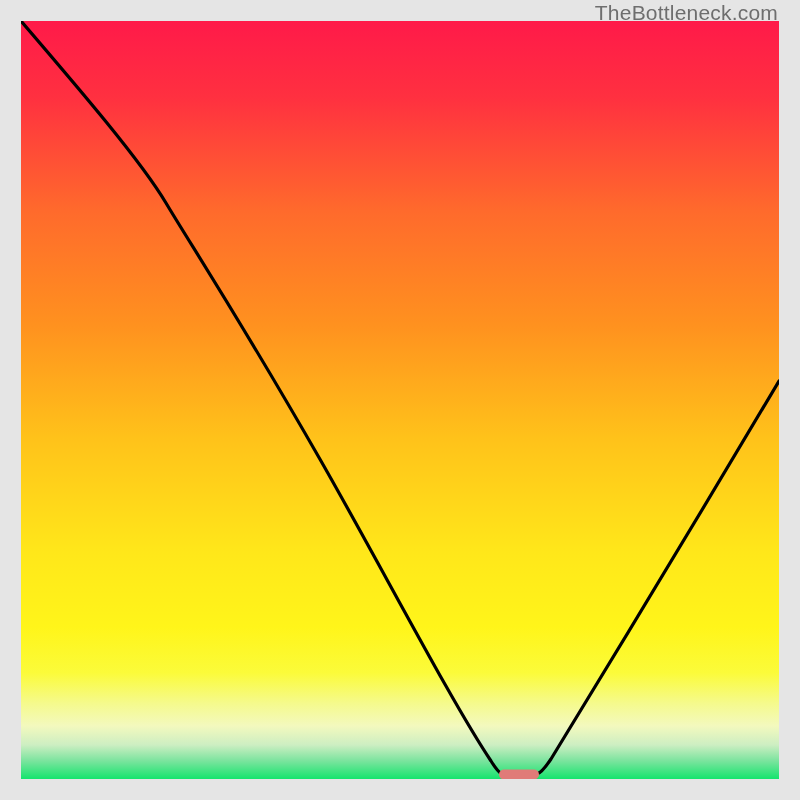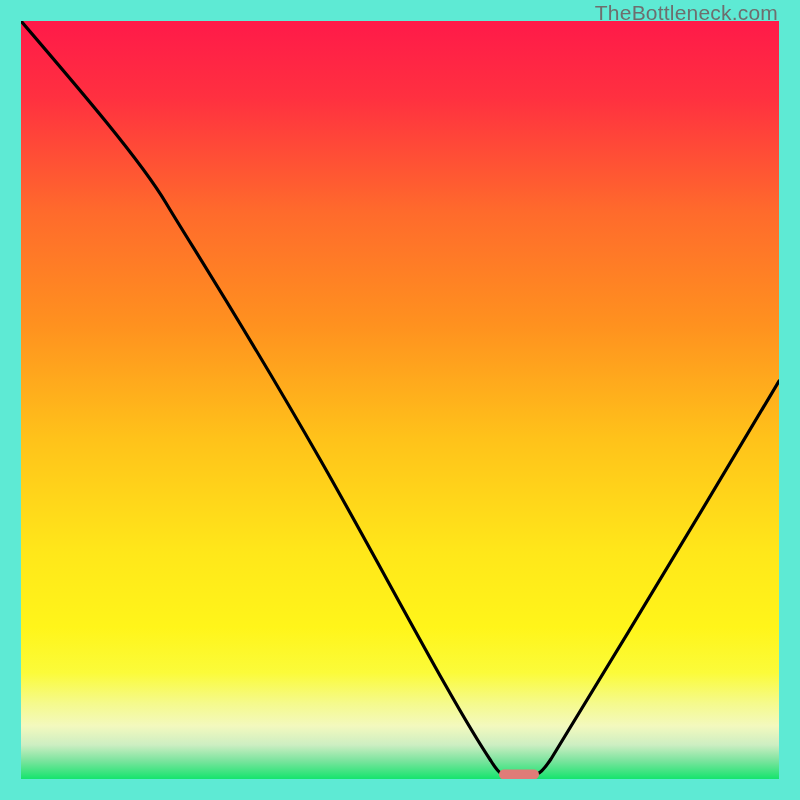--- a/index.html
+++ b/index.html
@@ -10,21 +10,21 @@
     background: #000;
     overflow: hidden;
     font-family: Arial, Helvetica, sans-serif;
   }
   .frame {
     position: absolute;
     left: 0;
     top: 0;
     width: 800px;
     height: 800px;
-    background: #5eead4;
+    background: #e5e5e5;
   }
   .plot-area {
     position: absolute;
     left: 21px;
     top: 21px;
     width: 758px;
     height: 758px;
   }
   .gradient-bg {
     position: absolute;

